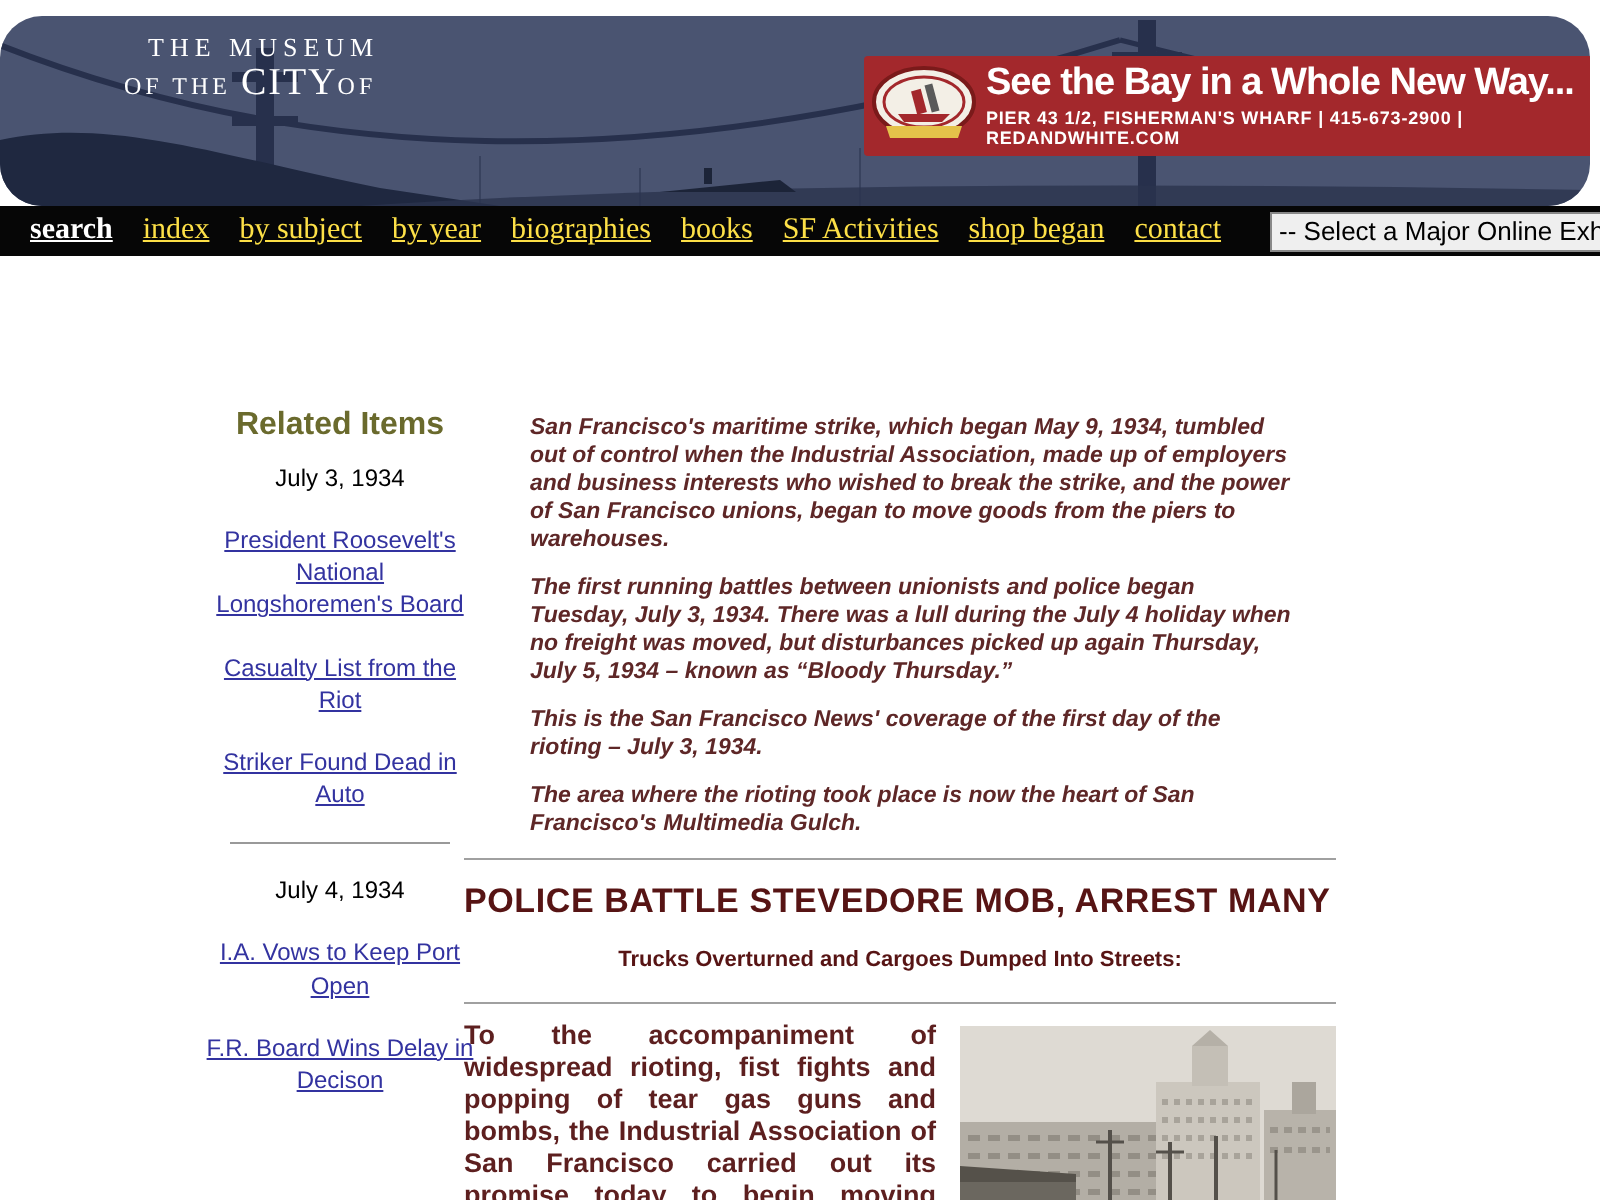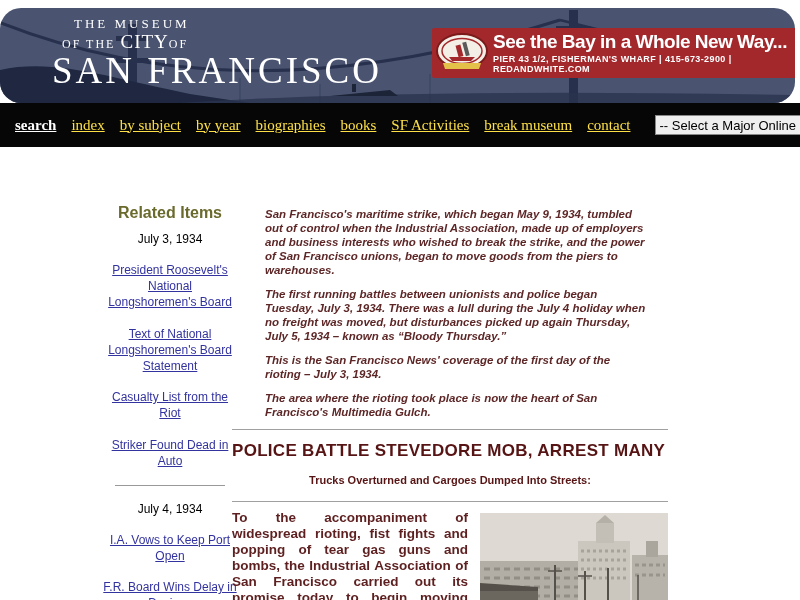--- a/index.html
+++ b/index.html
@@ -20,21 +20,21 @@
   .ad-logo{width:54px;height:44px;margin-left:3px;flex:0 0 auto;}
   .ad-text{flex:1;padding-left:4px;}
   .ad-line1{font-size:19px;font-weight:bold;letter-spacing:-0.5px;line-height:1.05;}
   .ad-line2{font-size:9px;font-weight:bold;text-transform:uppercase;letter-spacing:0.4px;margin-top:2px;}
   .ad-badge{flex:0 0 auto;width:26px;height:26px;border:2px solid #fff;border-radius:6px;margin-right:6px;
       display:flex;flex-direction:column;align-items:center;justify-content:center;line-height:1;}
   .ad-badge .num{font-size:11px;font-weight:bold;border:1px solid #fff;border-radius:50%;padding:1px 2px;}
   .ad-badge .lbl{font-size:4px;letter-spacing:0.3px;margin-top:1px;}
 
   
-  .nav{position:absolute;top:103px;left:0;width:800px;height:44px;background:#060606;
+  .nav{position:absolute;top:103px;left:0;width:800px;height:25px;background:#060606;
       display:flex;align-items:center;font-family:"Liberation Serif",serif;font-size:15px;}
   .nav a{color:#fde047;text-decoration:underline;margin-left:15px;white-space:nowrap;}
   .nav a.first{color:#fff;font-weight:bold;}
   .nav select{margin-left:24px;width:268px;height:20px;font-size:13px;background:#efefef;
       border:1px solid #888;font-family:"Liberation Sans",sans-serif;}
 
   
   .sidebar{position:absolute;left:103px;top:204px;width:134px;text-align:center;}
   .sidebar .title{color:#6a6a2d;font-size:16px;font-weight:bold;margin:0 0 10px 0;}
   .sidebar .date{font-size:12px;color:#000000;margin:10px 0 16px;}
@@ -72,21 +72,20 @@
       <line x1="320" y1="76" x2="320" y2="95" stroke="#27304c" stroke-width="1" opacity="0.5"></line>
       <line x1="430" y1="66" x2="430" y2="95" stroke="#27304c" stroke-width="1" opacity="0.5"></line>
       <path d="M0,95 L0,62 C 55,50 110,70 190,86 L 250,95 Z" fill="#1f2840"></path>
       <path d="M180,95 Q 400,80 795,87 L795,95 Z" fill="#2a334e" opacity="0.8"></path>
       <path d="M330,88 l 60,-6 l 8,6 Z" fill="#1c2438"></path>
       <rect x="352" y="76" width="4" height="8" fill="#1c2438"></rect>
     </svg>
     <div class="logo">
       <div class="l1">THE MUSEUM</div>
       <div class="l2"><span>OF THE</span> <span class="city">CITY</span><span>OF</span></div>
-      <div class="l3">SAN FRANCISCO</div>
     </div>
 
     <div class="ad">
       <svg class="ad-logo" viewBox="0 0 54 44">
         <ellipse cx="27" cy="20" rx="25" ry="17" fill="#f3efe6" stroke="#7a1a1a" stroke-width="2"></ellipse>
         <ellipse cx="27" cy="20" rx="20" ry="12.5" fill="none" stroke="#a3282c" stroke-width="1.5"></ellipse>
         <path d="M14,26 L40,26 L36,30 L17,30 Z" fill="#a3282c"></path>
         <rect x="22" y="14" width="5" height="12" fill="#a3282c" transform="rotate(-15 24 20)"></rect>
         <rect x="29" y="11" width="4" height="14" fill="#5a5a5a" transform="rotate(-15 31 18)"></rect>
         <path d="M8,32 L46,32 L44,38 L10,38 Z" fill="#e4c24a"></path>
@@ -103,33 +102,32 @@
   </div>
 
   <div class="nav">
     <a href="#" class="first">search</a>
     <a href="#">index</a>
     <a href="#">by subject</a>
     <a href="#">by year</a>
     <a href="#">biographies</a>
     <a href="#">books</a>
     <a href="#">SF Activities</a>
-    <a href="#">break museum</a>
+    <a href="#">shop began</a>
     <a href="#">contact</a>
     <select>
       <option>-- Select a Major Online Exhibit --</option>
     </select>
   </div>
 
   <div class="sidebar">
     <div class="title">Related Items</div>
 
     <div class="date">July 3, 1934</div>
     <a href="#">President Roosevelt's National Longshoremen's Board</a>
-    <a href="#">Text of National Longshoremen's Board Statement</a>
     <a href="#">Casualty List from the Riot</a>
     <a href="#">Striker Found Dead in Auto</a>
     <hr>
 
     <div class="date">July 4, 1934</div>
     <a href="#">I.A. Vows to Keep Port Open</a>
     <a href="#">F.R. Board Wins Delay in Decison</a>
 
   </div>
 

